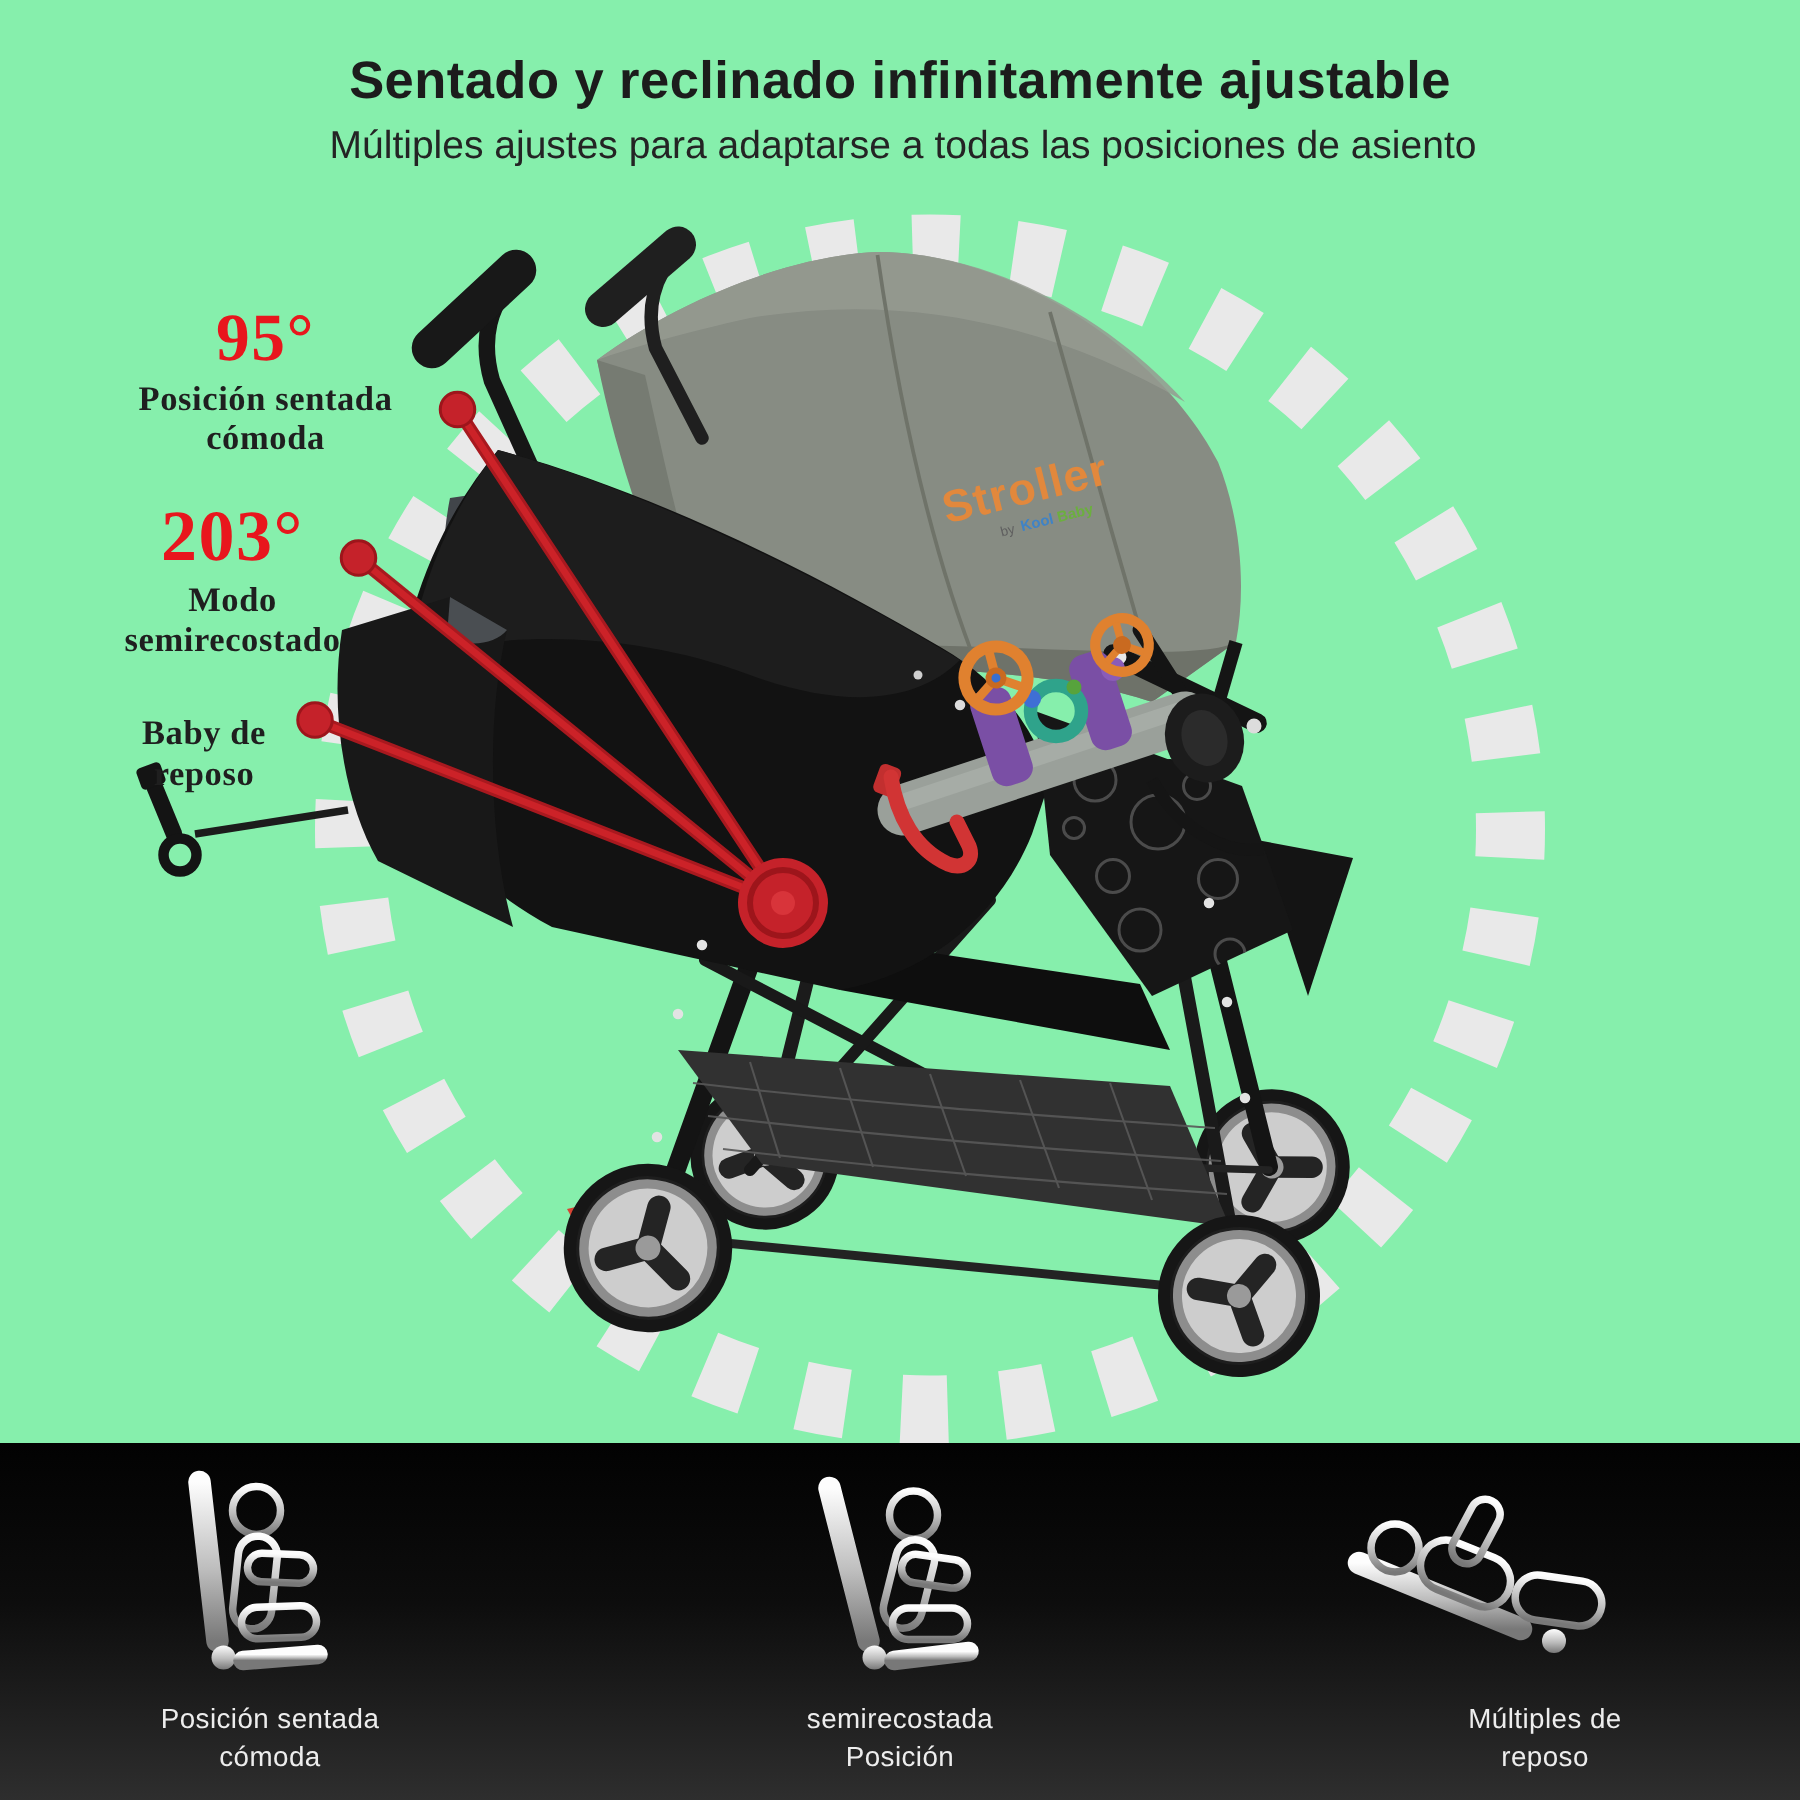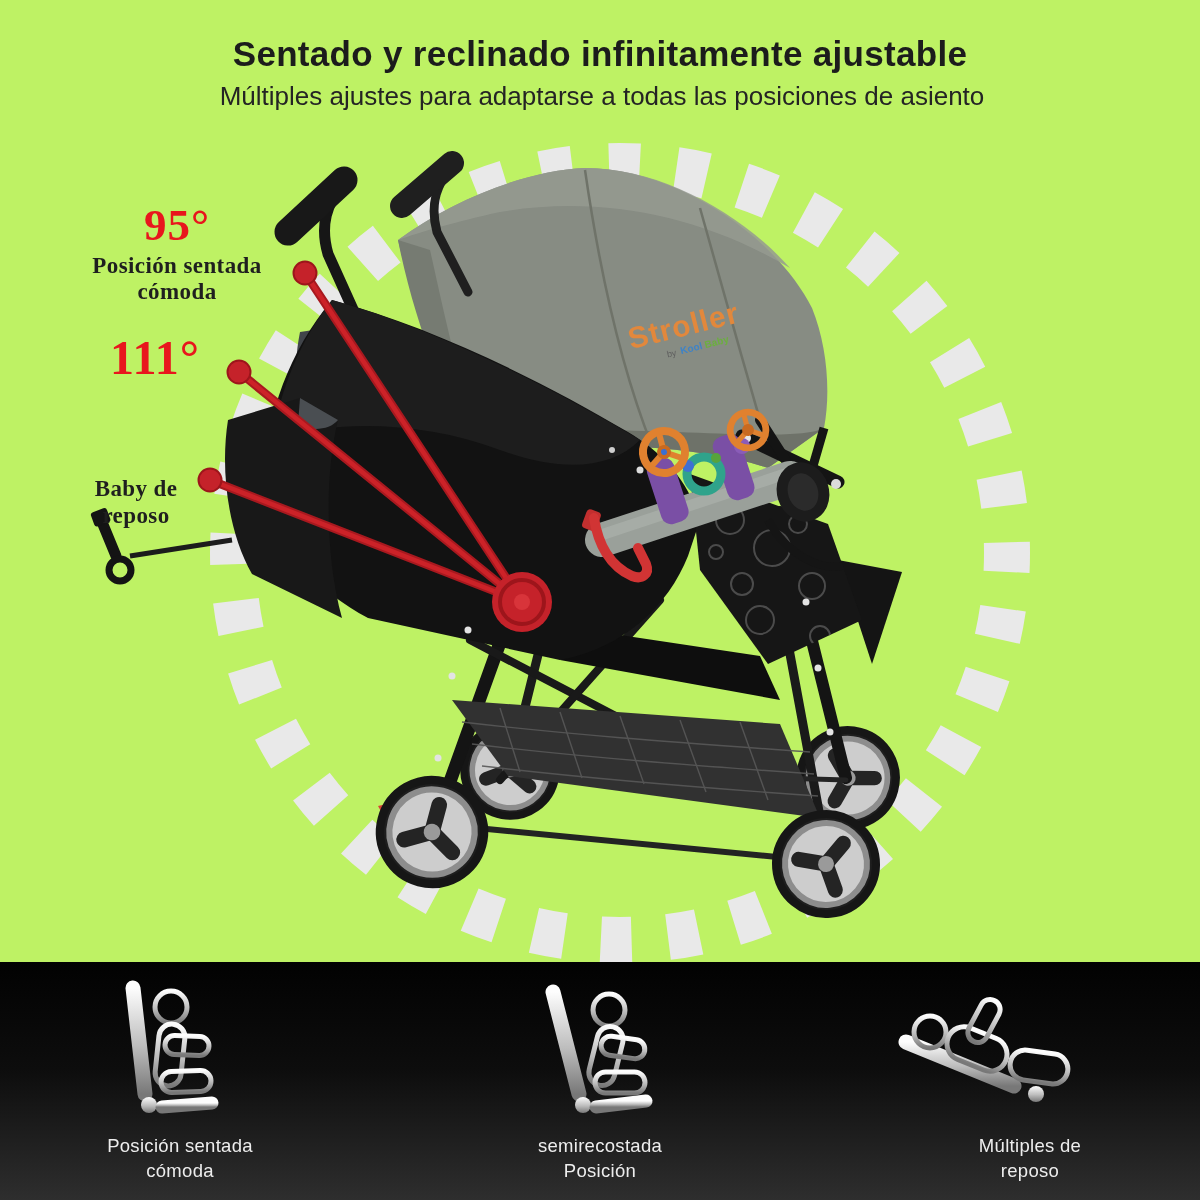--- a/index.html
+++ b/index.html
@@ -1,18 +1,18 @@
 <!DOCTYPE html>
 <html><head>
 <meta charset="utf-8">
 <style>
   html,body{margin:0;padding:0;background:#ffffff;}
   #canvas{
     position:relative;width:1200px;height:1200px;margin:0 auto;
-    background:#bef264;overflow:hidden;
+    background:#86efac;overflow:hidden;
     font-family:"Liberation Sans", sans-serif;
   }
   
   .header{position:absolute;top:34px;left:0;width:1200px;text-align:center;}
   .title{font-size:35px;font-weight:bold;color:#1c1c1c;letter-spacing:.3px;margin:0;}
   .subtitle{font-size:26px;font-weight:400;color:#242424;margin:7px 0 0 4px;}
   
   .illustration{position:absolute;top:0;left:0;width:1200px;height:962px;}
   
   .angle-block{position:absolute;text-align:center;line-height:1.08;font-family:Liberation Serif, serif;}
@@ -232,21 +232,25 @@
   </svg>
 
   <div class="angle-block" style="left:57px;top:201px;width:240px;">
     <span class="angle-value small">95°</span>
     <div class="angle-caption">
       <div>Posición sentada</div>
       <div>cómoda</div>
     </div>
   </div>
   <div class="angle-block" style="left:45px;top:332px;width:220px;">
-    <span class="angle-value">111°</span>
+    <span class="angle-value">203°</span>
+    <div class="angle-caption">
+      <div>Modo</div>
+      <div>semirecostado</div>
+    </div>
   </div>
   <div class="angle-block" style="left:26px;top:473px;width:220px;">
     <div class="angle-caption">
       <div>Baby de</div>
       <div>reposo</div>
     </div>
   </div>
 
   <div class="positions-bar">
 

